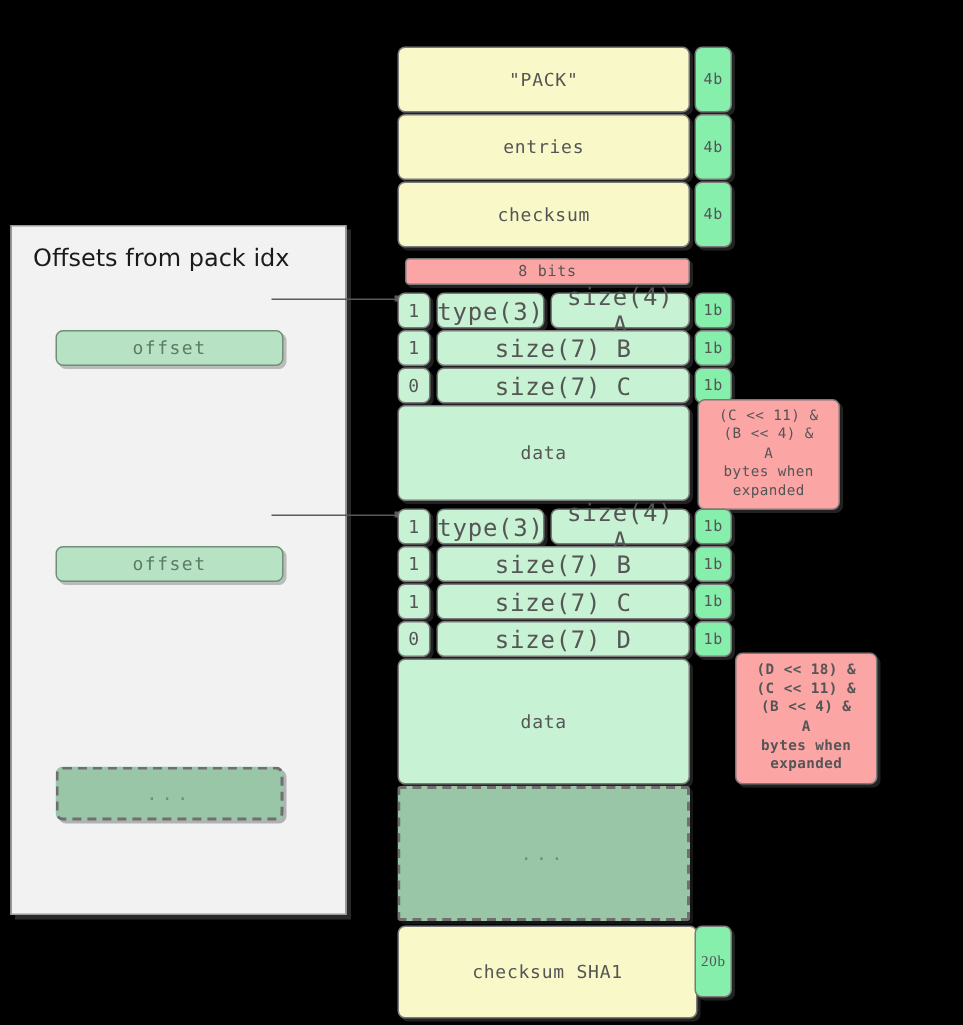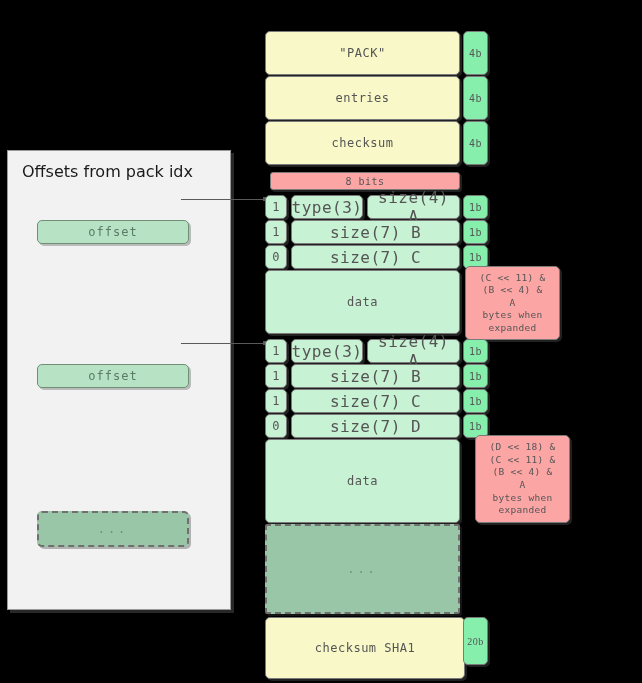--- a/index.html
+++ b/index.html
@@ -242,21 +242,21 @@
     <span class="sz-label">size(7) D</span>
   </div>
   <div class="box pink" style="left:463px; top:414px; width:25px; height:24px;">
     <span class="tiny">1b</span>
   </div>
 
   <div class="box green" style="left:265px; top:439px; width:195px; height:84px;">
     <span>data</span>
   </div>
 
-  <div class="box pinklt stack" style="left:475px; top:435px; width:95px; height:88px;">
+  <div class="box pinklt stack" style="left:490px; top:435px; width:95px; height:88px;font-weight:bold;">
     <span>(D &lt;&lt; 18) &amp;</span>
     <span>(C &lt;&lt; 11) &amp;</span>
     <span>(B &lt;&lt; 4) &amp;</span>
     <span>A</span>
     <span>bytes when</span>
     <span>expanded</span>
   </div>
 
   <div class="box dk-green" style="left:265px; top:524px; width:195px; height:90px; border-radius:2px;">
     <span class="dots">...</span>

